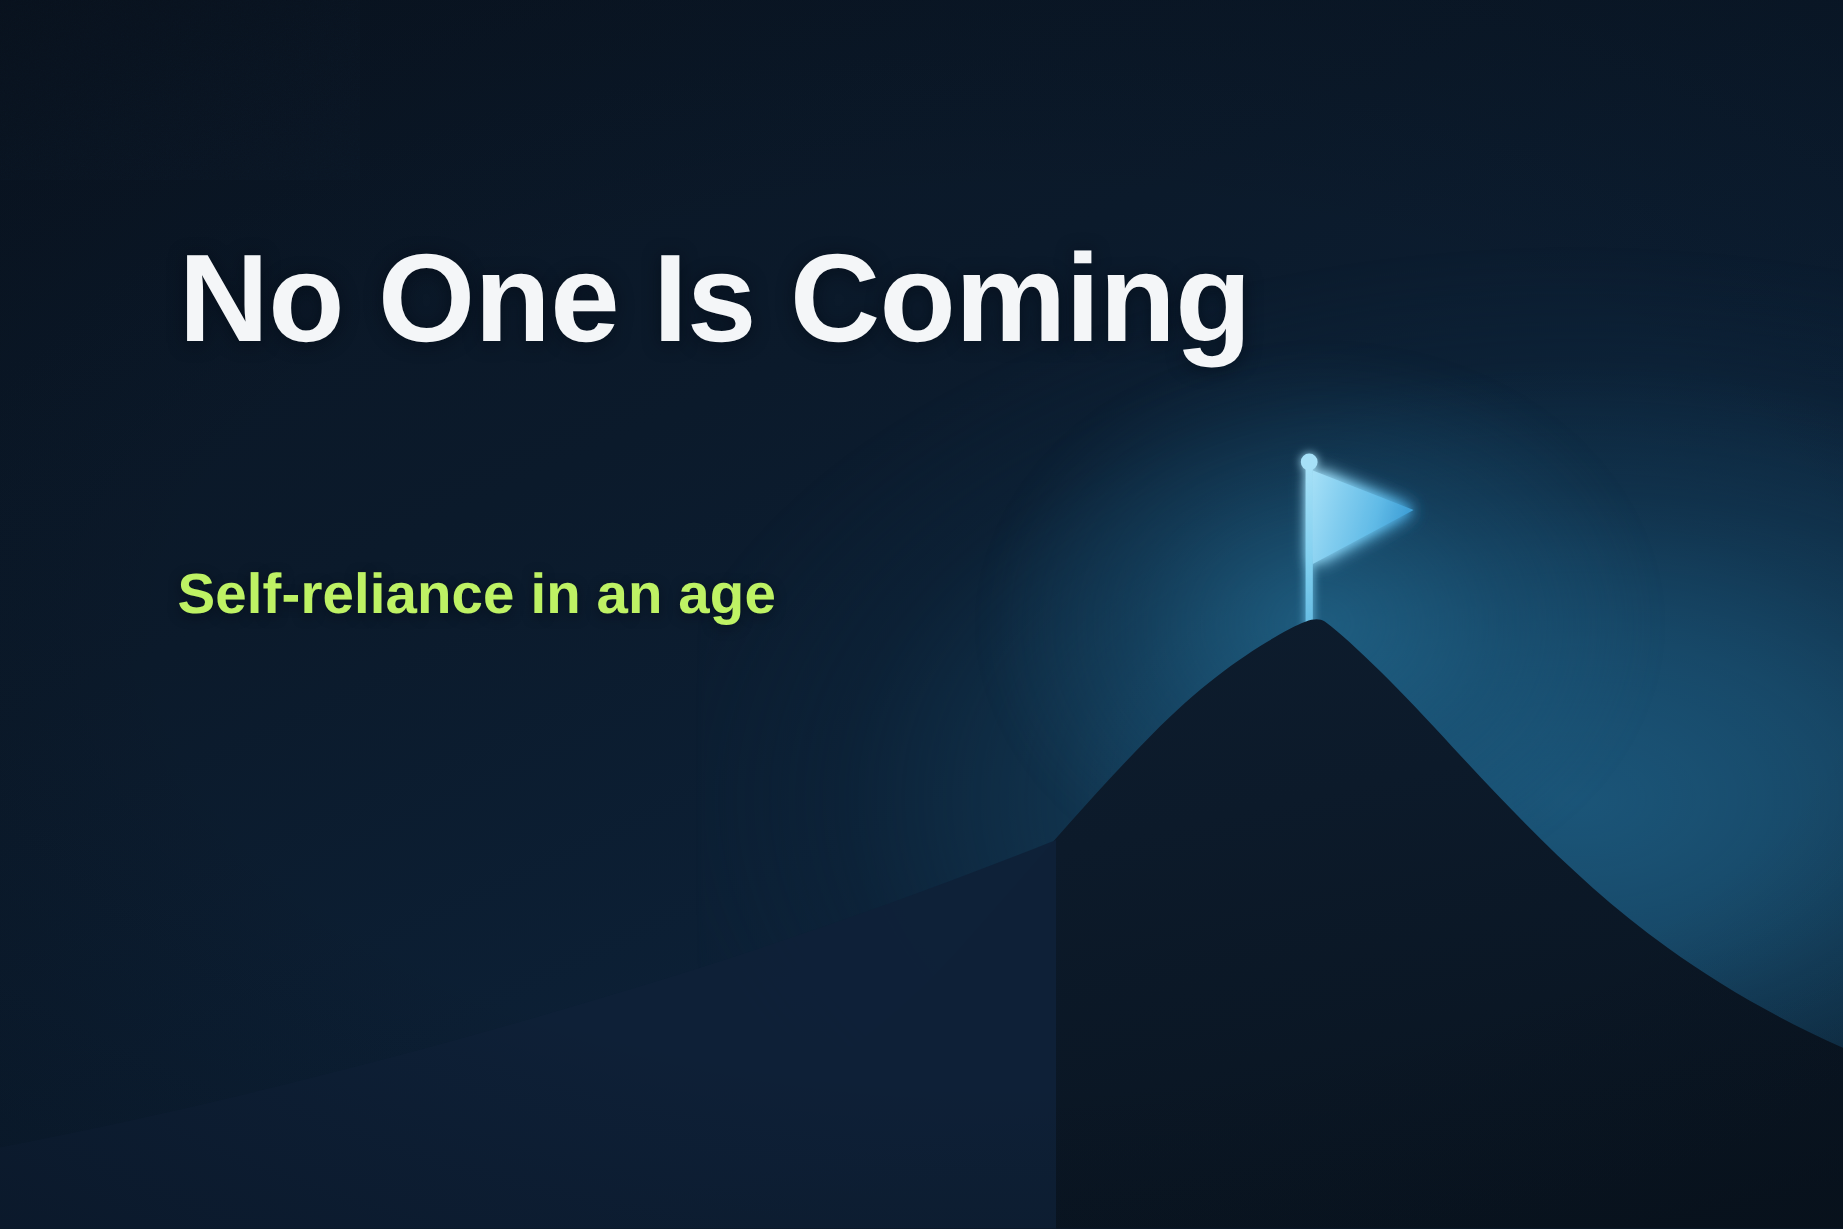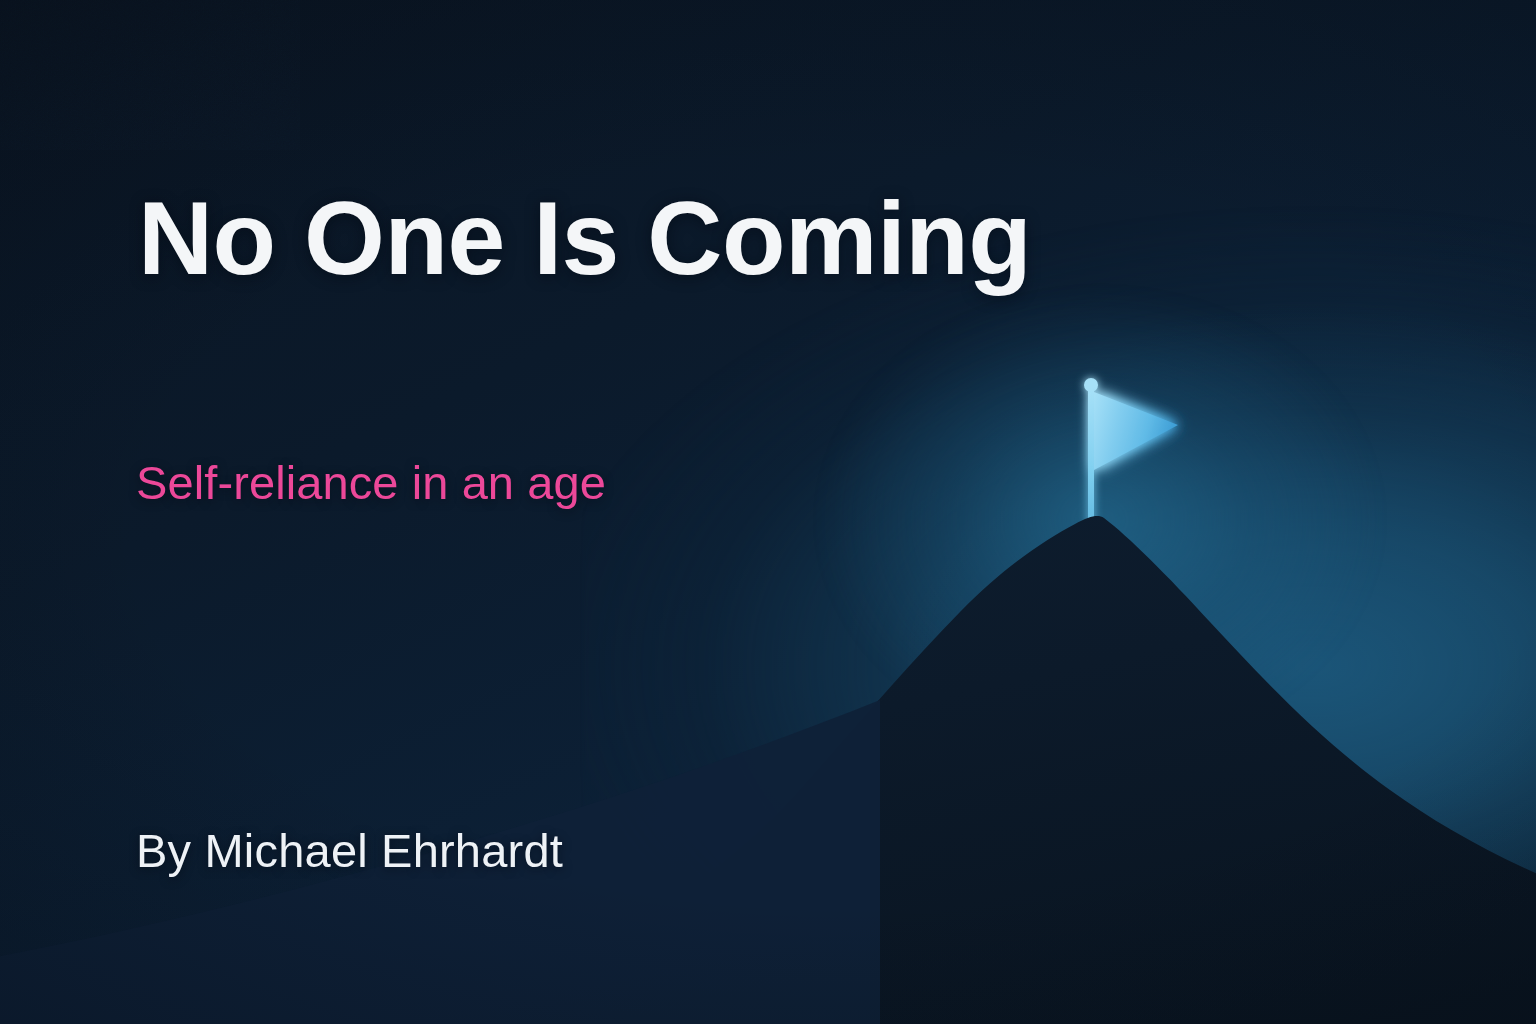--- a/index.html
+++ b/index.html
@@ -90,40 +90,40 @@
   
   .text-layer {
     position: absolute;
     inset: 0;
   }
   .title {
     position: absolute;
     left: 134px;
     top: 178px;
     width: 900px;
-    margin: 4px;
+    margin: 15px;
     font-size: 104px;
     line-height: 1.09;
     font-weight: 700;
     letter-spacing: -0.5px;
     color: #f4f6f8;
     text-shadow: 0 2px 14px rgba(3, 9, 18, 0.55);
     font-stretch: condensed;
   }
   .title .line { display: block; }
   .subtitle {
     position: absolute;
     left: 136px;
     top: 452px;
     width: 560px;
-    margin: 0;
+    margin: 12px;
     font-size: 47px;
     line-height: 1.33;
-    font-weight: 400;
-    color: #ec4899;
+    font-weight: 700;
+    color: #bef264;
     letter-spacing: 0.1px;
     text-shadow: 0 2px 10px rgba(3, 9, 18, 0.5);
   }
   .subtitle .line { display: block; }
   .byline {
     position: absolute;
     left: 136px;
     top: 823px;
     margin: 0;
     font-size: 47px;
@@ -228,16 +228,15 @@
 
   <div class="text-layer">
     <h1 class="title">
       <span class="line">No One Is Coming</span>
     </h1>
 
     <p class="subtitle">
       <span class="line">Self-reliance in an age</span>
     </p>
 
-    <p class="byline">By Michael Ehrhardt</p>
   </div>
 
 </div>
 
 </body></html>

